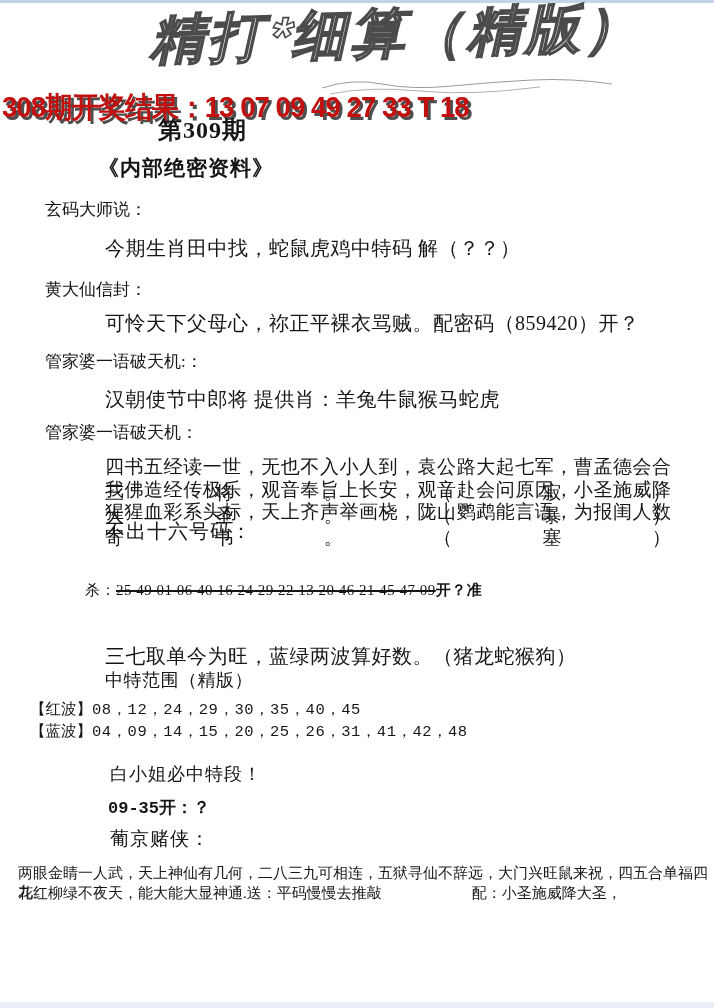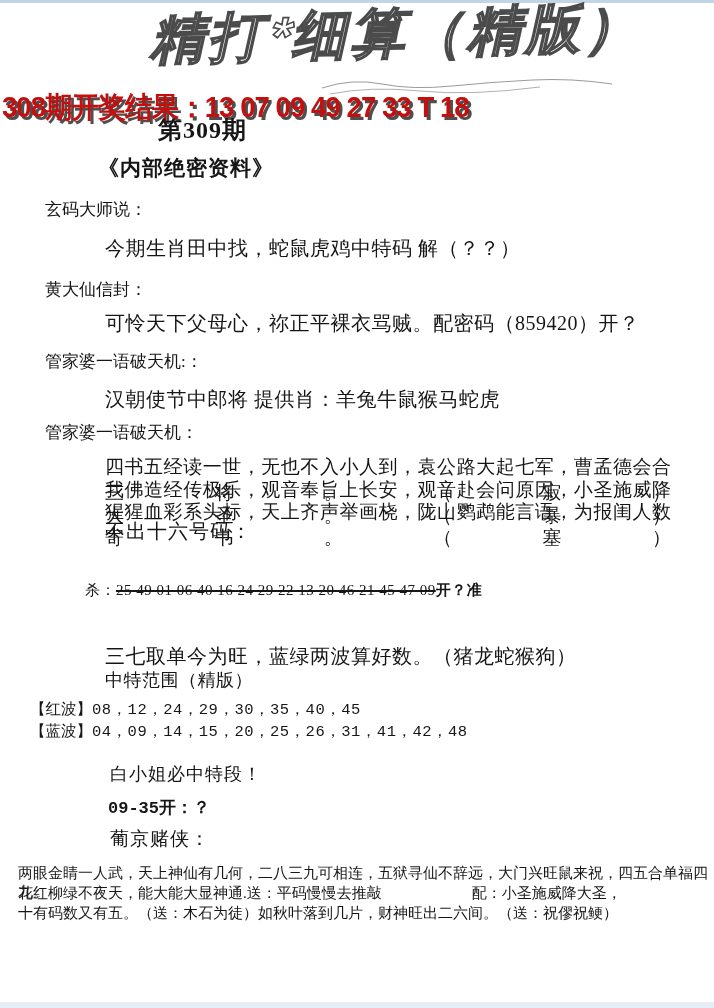--- a/index.html
+++ b/index.html
@@ -97,16 +97,15 @@
   <div class="wave-row" style="top:721px">
     <span class="wave-name">【蓝波】</span><span class="wave-nums">04，09，14，15，20，25，26，31，41，42，48</span>
   </div>
 
   <div class="bx-content">白小姐必中特段！</div>
   <div class="bx-result">09-35开：？</div>
 
   <div class="pj-label">葡京赌侠：</div>
   <div class="pj-line" style="top:864px">两眼金睛一人武，天上神仙有几何，二八三九可相连，五狱寻仙不辞远，大门兴旺鼠来祝，四五合单福四九。</div>
   <div class="pj-line" style="top:884px">花红柳绿不夜天，能大能大显神通.送：平码慢慢去推敲　　　　　　配：小圣施威降大圣，</div>
-  <div class="pj-line" style="top:904px">十有码数又有五。（送：木石为徒）如秋叶落到几片，财神旺出二六间。（送：祝僇祝鲠）</div>
 
   <div class="edge-bottom"></div>
 </div>
 
 </body></html>

